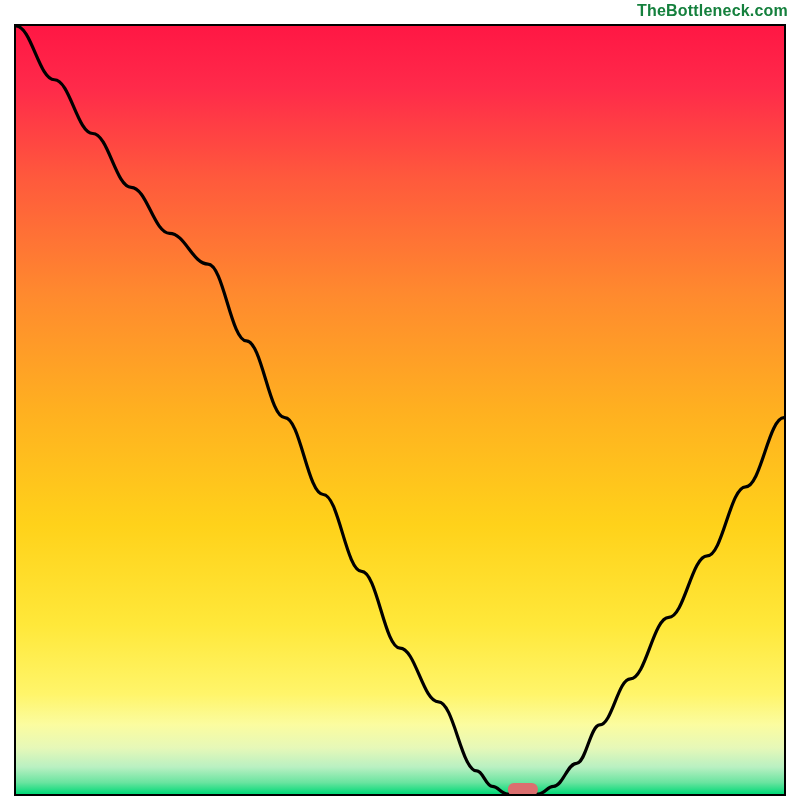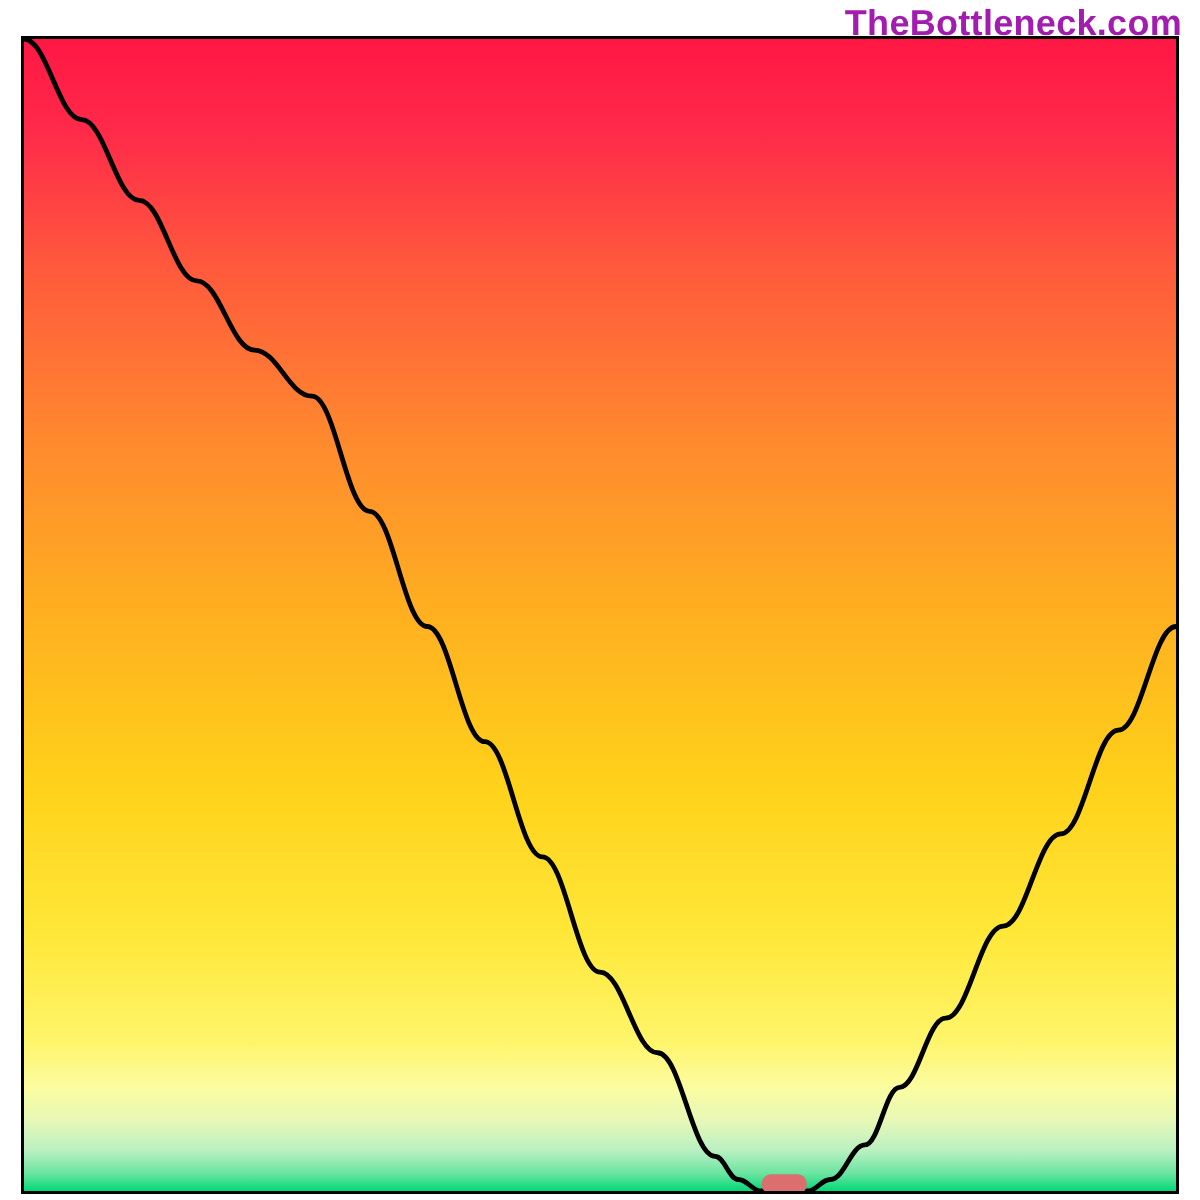--- a/index.html
+++ b/index.html
@@ -17,23 +17,23 @@
     top: 24px;
     width: 772px;
     height: 772px;
     border: 2px solid #000;
     box-sizing: border-box;
   }
   .watermark {
     position: absolute;
     top: 2px;
     right: 12px;
-    font-size: 24px;
+    font-size: 16px;
     font-weight: 600;
-    color: #a21caf;
+    color: #15803d;
     letter-spacing: 0.2px;
   }
   svg.chart {
     position: absolute;
     left: 16px;
     top: 26px;
     width: 768px;
     height: 768px;
   }
 </style>

